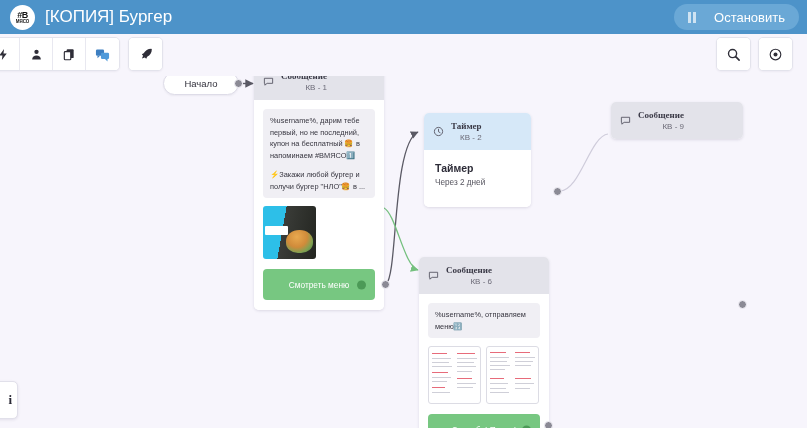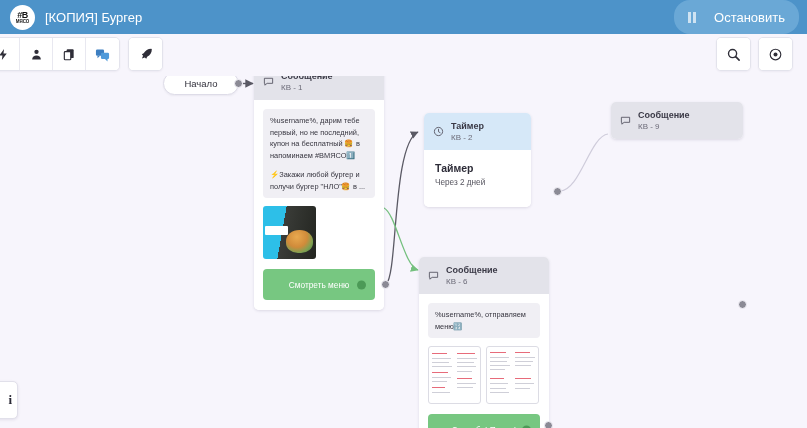--- a/index.html
+++ b/index.html
@@ -29,31 +29,31 @@
   }
   .logo-top {
     font-size: 9px; font-weight: bold; color: #121212;
     line-height: 8px; letter-spacing: -0.5px;
   }
   .logo-bot {
     font-size: 4.5px; font-weight: bold; color: #121212;
     line-height: 5px; letter-spacing: 0px;
   }
   .app-title {
-    color: #ffffff; font-size: 13px;
+    color: #ffffff; font-size: 17px;
     margin-left: 10px; white-space: nowrap;
   }
   .header-right {
     margin-left: auto; display: flex; align-items: center; gap: 8px;
     padding-right: 0px;
   }
   .hdr-btn {
     background: #6aa8d6;
     border-radius: 16px;
-    height: 34px;
+    height: 26px;
     display: flex; align-items: center; gap: 18px;
     padding: 0 14px;
     color: #ffffff; font-size: 13px;
     white-space: nowrap;
     cursor: pointer;
   }
   .hdr-btn.clipped { padding-right: 4px; margin-right: -6px; }
   .pause-ico { display: flex; gap: 2px; }
   .pause-ico i { display: block; width: 3px; height: 11px; background: #cfe3f2; }
   .plane-ico { width: 14px; height: 14px; }
@@ -125,22 +125,22 @@
     box-shadow: 0 1px 3px rgba(40,30,70,.13);
     overflow: hidden;
     cursor: pointer;
   }
   .node-head {
     display: flex; align-items: center; gap: 7px;
     padding: 7px 9px 7px 9px;
     background: #e3e3ea;
   }
   .node-head.timer { background: #d6e8f8; }
-  .node-head .htxt-t { font-size: 9px; font-weight: bold; color: #3a3946; line-height: 12px; }
-  .node-head .htxt-s { font-size: 8px; color: #6c6b78; line-height: 11px; }
+  .node-head .htxt-t { font-size: 9px; font-weight: bold; color: #3a3946; line-height: 12px; font-family: Liberation Serif, serif; }
+  .node-head .htxt-s { font-size: 8px; color: #6c6b78; line-height: 11px; text-align: right; }
   .node-body { padding: 9px 9px 10px 9px; background: #ffffff; }
 
   .bubble {
     background: #f0eff4;
     border-radius: 4px;
     padding: 6px 7px;
     font-size: 7.4px; line-height: 11.5px;
     color: #36353f;
   }
   .bubble p + p { margin-top: 8px; }

